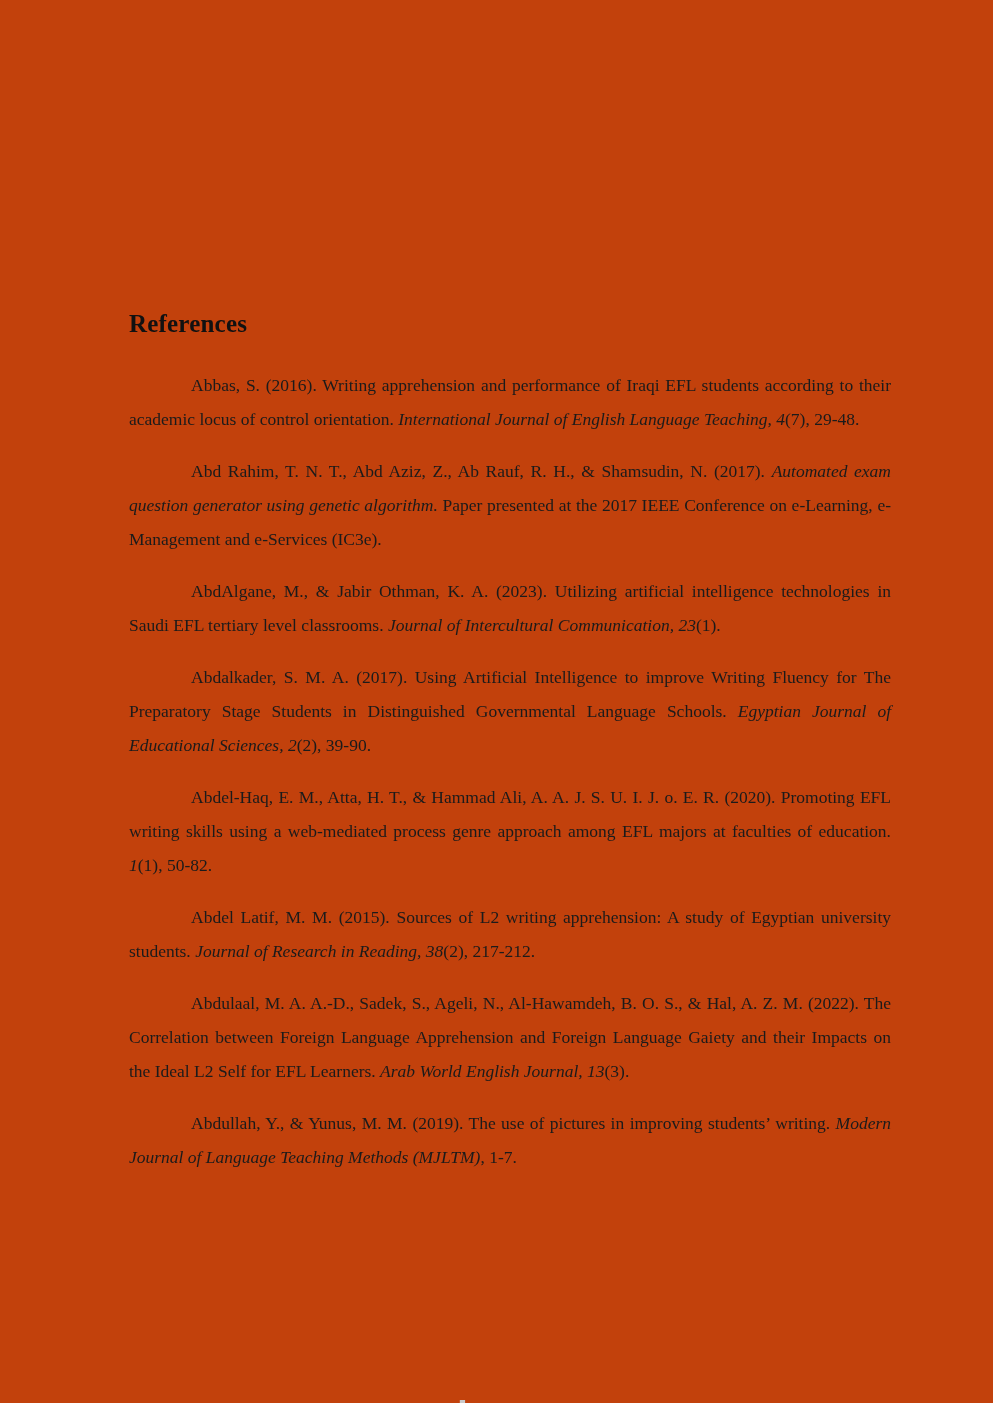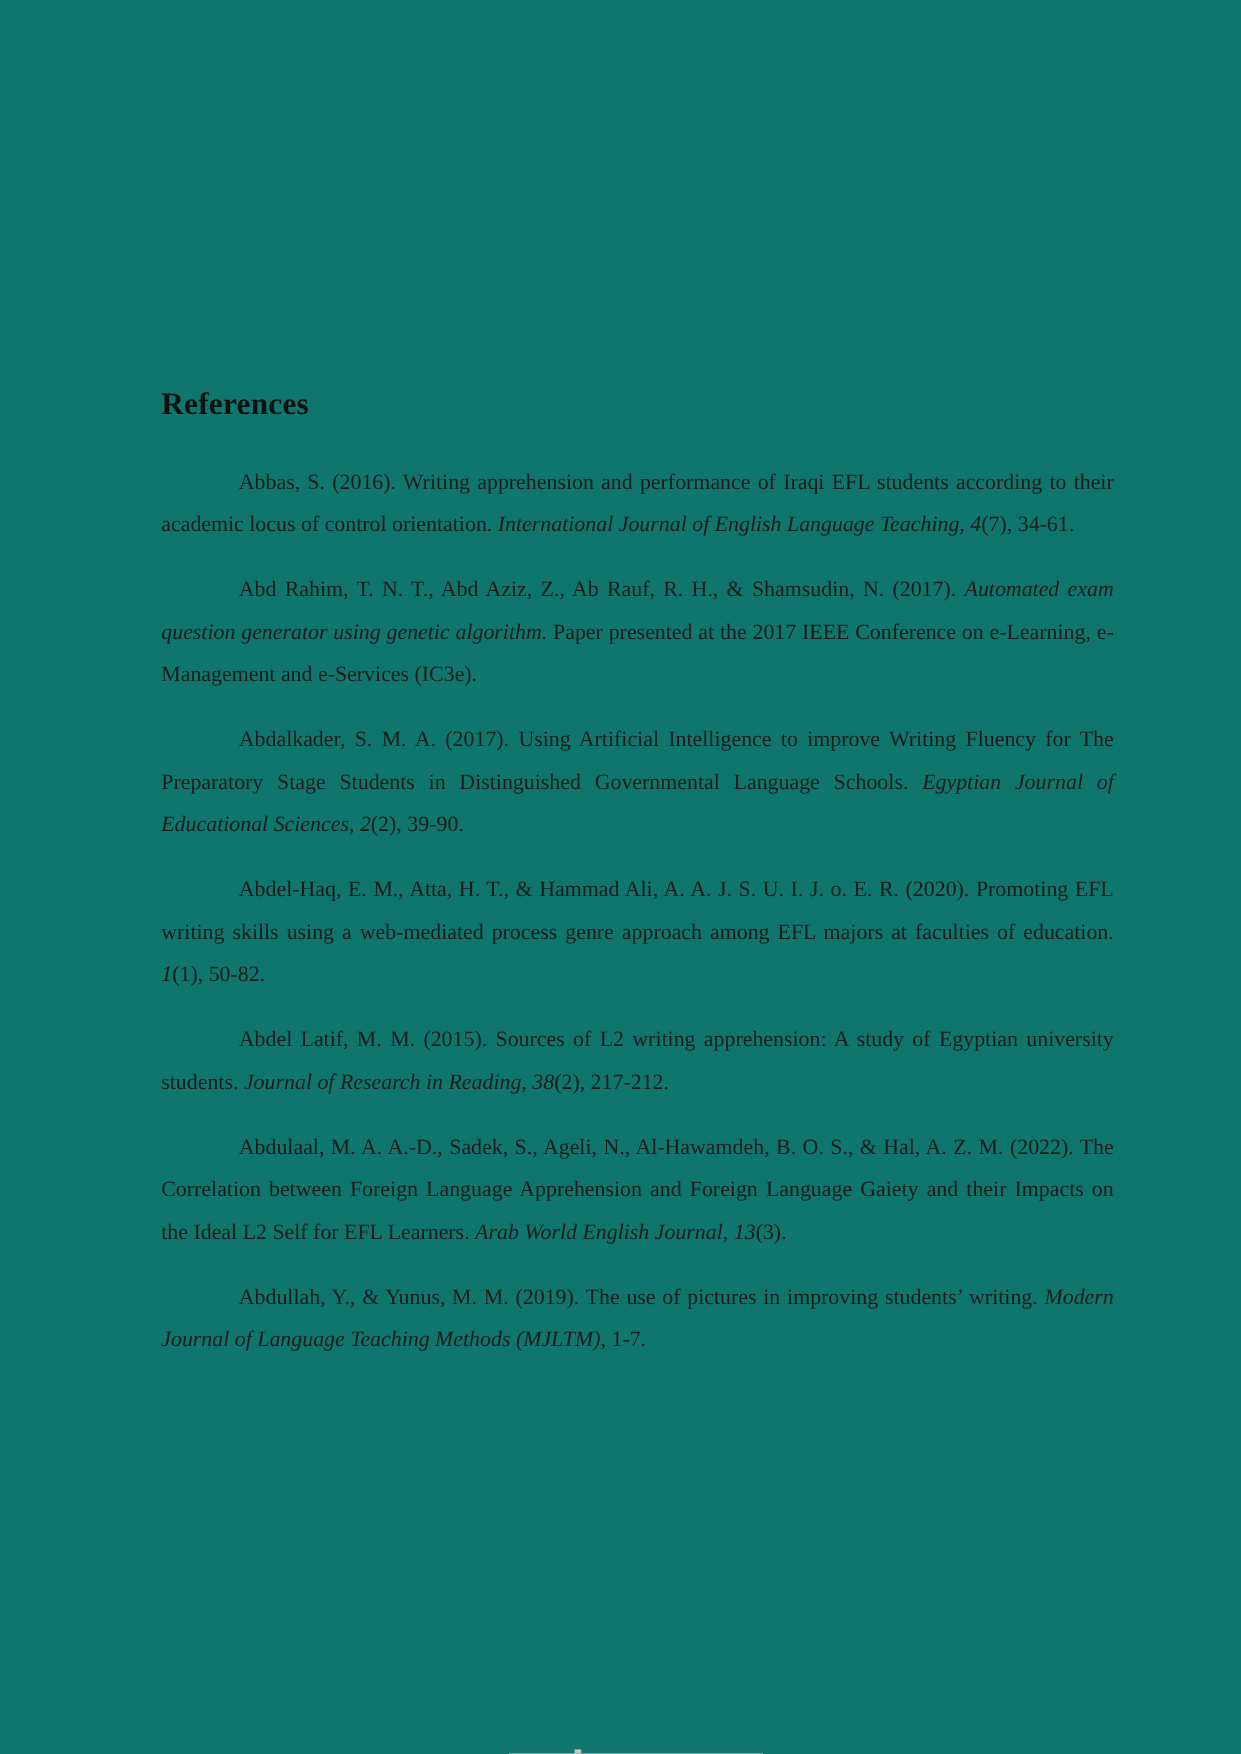--- a/index.html
+++ b/index.html
@@ -5,21 +5,21 @@
   * { box-sizing: border-box; }
   html, body {
     margin: 0;
     padding: 0;
     background: #ffffff;
   }
   .page {
     position: relative;
     width: 993px;
     height: 1403px;
-    background: #0f766e;
+    background: #c2410c;
     overflow: hidden;
     font-family: "Liberation Serif", "DejaVu Serif", serif;
     color: #1b1b1b;
   }
   .content {
     position: absolute;
     left: 129px;
     top: 310px;
     width: 762px;
   }
@@ -63,22 +63,23 @@
     margin-top: 18px;
   }
 </style>
 </head>
 <body>
 
 <div class="page">
   <div class="content">
     <h1 class="heading">References</h1>
     <div id="refs">
-        <p class="ref"><span>Abbas, S. (2016). Writing apprehension and performance of Iraqi EFL students according to their academic locus of control orientation. </span><em>International Journal of English Language Teaching, 4</em><span>(7), 34-61.</span></p>
+        <p class="ref"><span>Abbas, S. (2016). Writing apprehension and performance of Iraqi EFL students according to their academic locus of control orientation. </span><em>International Journal of English Language Teaching, 4</em><span>(7), 29-48.</span></p>
         <p class="ref"><span>Abd Rahim, T. N. T., Abd Aziz, Z., Ab Rauf, R. H., &amp; Shamsudin, N. (2017). </span><em>Automated exam question generator using genetic algorithm.</em><span> Paper presented at the 2017 IEEE Conference on e-Learning, e-Management and e-Services (IC3e).</span></p>
+        <p class="ref"><span>AbdAlgane, M., &amp; Jabir Othman, K. A. (2023). Utilizing artificial intelligence technologies in Saudi EFL tertiary level classrooms. </span><em>Journal of Intercultural Communication, 23</em><span>(1).</span></p>
         <p class="ref"><span>Abdalkader, S. M. A. (2017). Using Artificial Intelligence to improve Writing Fluency for The Preparatory Stage Students in Distinguished Governmental Language Schools. </span><em>Egyptian Journal of Educational Sciences, 2</em><span>(2), 39-90.</span></p>
         <p class="ref"><span>Abdel-Haq, E. M., Atta, H. T., &amp; Hammad Ali, A. A. J. S. U. I. J. o. E. R. (2020). Promoting EFL writing skills using a web-mediated process genre approach among EFL majors at faculties of education. </span><em>1</em><span>(1), 50-82.</span></p>
         <p class="ref"><span>Abdel Latif, M. M. (2015). Sources of L2 writing apprehension: A study of Egyptian university students. </span><em>Journal of Research in Reading, 38</em><span>(2), 217-212.</span></p>
         <p class="ref"><span>Abdulaal, M. A. A.-D., Sadek, S., Ageli, N., Al-Hawamdeh, B. O. S., &amp; Hal, A. Z. M. (2022). The Correlation between Foreign Language Apprehension and Foreign Language Gaiety and their Impacts on the Ideal L2 Self for EFL Learners. </span><em>Arab World English Journal, 13</em><span>(3).</span></p>
         <p class="ref"><span>Abdullah, Y., &amp; Yunus, M. M. (2019). The use of pictures in improving students’ writing. </span><em>Modern Journal of Language Teaching Methods (MJLTM)</em><span>, 1-7.</span></p>
       </div>
   </div>
 
   <div class="watermark">
     <div class="wm-ar">مستقل</div>

